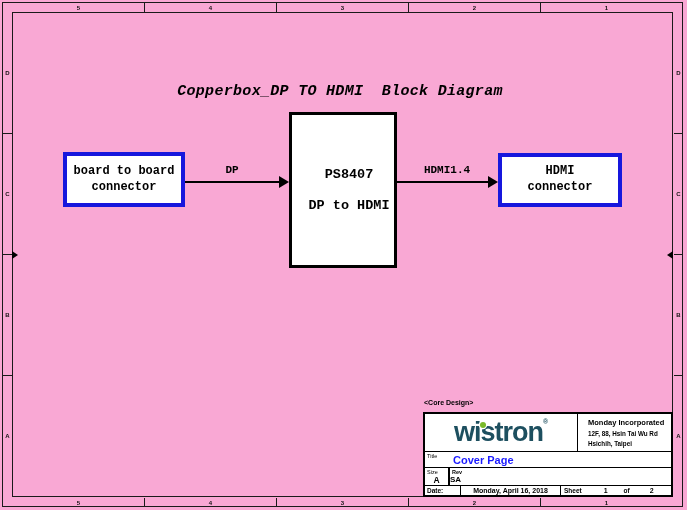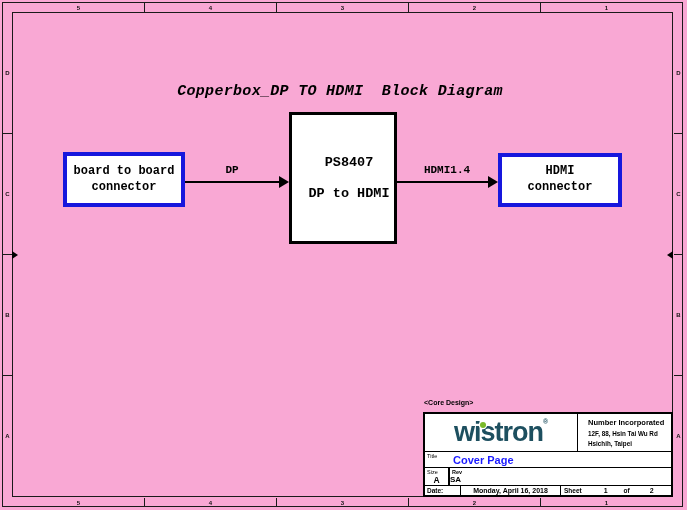--- a/index.html
+++ b/index.html
@@ -27,21 +27,21 @@
   .mid-marker.left { left:12px; border-left:6px solid #000; border-top:4px solid transparent; border-bottom:4px solid transparent; }
   .mid-marker.right { left:667px; border-right:6px solid #000; border-top:4px solid transparent; border-bottom:4px solid transparent; }
   .diagram-title {
     position:absolute; left:340px; top:83px; transform:translateX(-50%);
     font-family:"Liberation Mono","DejaVu Sans Mono",monospace;
     font-size:15px; font-weight:bold; font-style:italic; white-space:pre; letter-spacing:0.3px;
   }
   .block { position:absolute; background:#fff; display:flex; flex-direction:column; align-items:center; justify-content:center;
            text-align:center; font-family:"Liberation Mono","DejaVu Sans Mono",monospace; font-weight:bold; }
   .block-left  { left:63px;  top:152px; width:122px; height:55px;  border:4px solid var(--accent-blue); font-size:12px; line-height:1.3; }
-  .block-center{ left:289px; top:112px; width:108px; height:132px; border:3.5px solid #000; font-size:13.5px; gap:16px;padding-left:12px; }
+  .block-center{ left:289px; top:112px; width:108px; height:156px; border:3.5px solid #000; font-size:13.5px; gap:16px;padding-left:12px; }
   .block-right { left:498px; top:153px; width:124px; height:54px;  border:4px solid var(--accent-blue); font-size:12px; line-height:1.3; }
   .wire { position:absolute; height:2px; background:#000; top:181px; }
   .wire1 { left:185px; width:96px; }
   .wire2 { left:397px; width:93px; }
   .arrowhead { position:absolute; width:0; height:0; top:176px;
     border-left:10px solid #000; border-top:6px solid transparent; border-bottom:6px solid transparent; }
   .arrowhead.a1 { left:279px; }
   .arrowhead.a2 { left:488px; }
   .wire-label { position:absolute; top:164px; transform:translateX(-50%);
     font-family:"Liberation Mono","DejaVu Sans Mono",monospace; font-size:11px; font-weight:bold; }
@@ -147,21 +147,21 @@
   <div class="wire-label l2">HDMI1.4</div>
 
   <div class="core-design">&lt;Core Design&gt;</div>
 
   <div class="title-block">
     <div class="tb-row1">
       <div class="tb-logo-cell">
         <div class="logo"><span>wistron</span><span class="logo-reg">®</span><span class="logo-dot"></span></div>
       </div>
       <div class="tb-company">
-        <div class="co-name">Number Incorporated</div>
+        <div class="co-name">Monday Incorporated</div>
         <div class="co-addr">12F, 88, Hsin Tai Wu Rd</div>
         <div class="co-addr">Hsichih, Taipei</div>
       </div>
     </div>
     <div class="tb-row2">
       <span class="tb-tinylabel">Title</span>
       <span class="tb-title-value">Cover Page</span>
     </div>
     <div class="tb-row3">
       <div class="tb-size">

